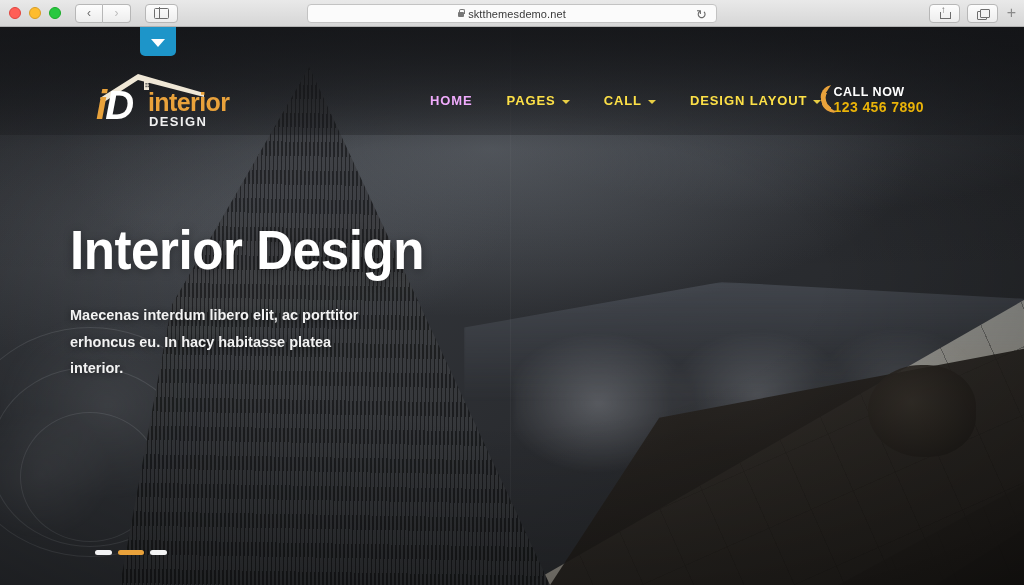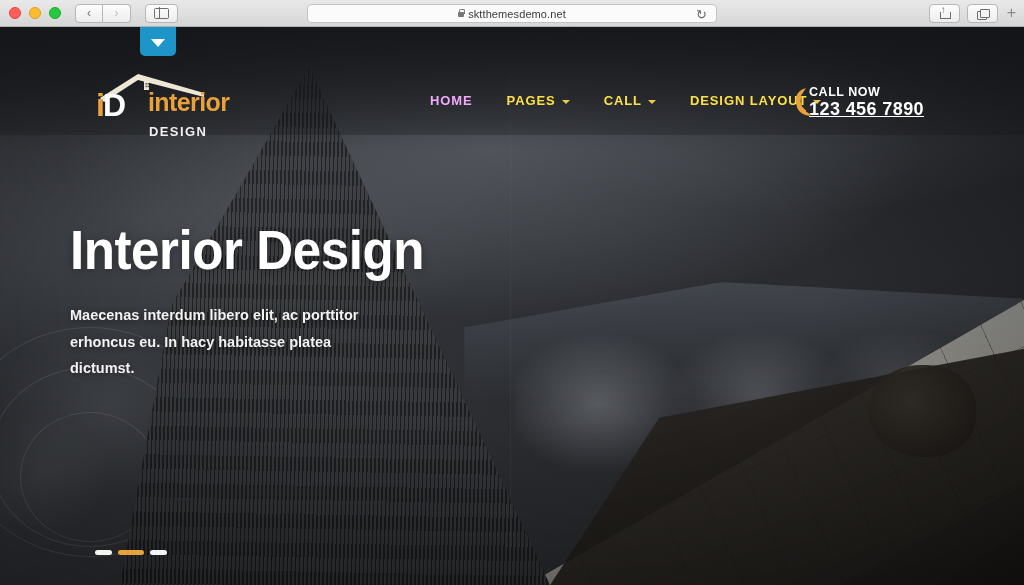--- a/index.html
+++ b/index.html
@@ -246,31 +246,31 @@
   .logo {
     position: absolute; left: 92px; top: 42px;
     width: 130px; height: 62px;
   }
   .logo-roof {
     position: absolute; left: 6px; top: 2px;
     width: 108px; height: 34px;
   }
   .logo-iD {
     position: absolute; left: 4px; top: 16px;
-    font-size: 32px; line-height: 40px; font-weight: 700; letter-spacing: -2px;
+    font-size: 40px; line-height: 40px; font-weight: 700; letter-spacing: -2px; font-style: italic;
   }
   .logo-i { color: #e9a23b; }
   .logo-D { color: #ffffff; }
   .logo-word {
     position: absolute; left: 56px; top: 21px;
     font-size: 25px; line-height: 25px; font-weight: 700;
     color: #e9a23b; letter-spacing: -.6px;
   }
   .logo-sub {
-    position: absolute; left: 57px; top: 55px;
+    position: absolute; left: 57px; top: 45px;
     font-size: 13px; font-weight: 700; color: #f0f0f0; letter-spacing: 1.4px;
   }
 
   .main-nav {
     position: absolute; left: 430px; top: 66px;
     display: flex; align-items: center; gap: 34px;
   }
   .nav-item {
     font-size: 13px; font-weight: 700; letter-spacing: .9px;
     color: #fde047; display: flex; align-items: center; gap: 6px;
@@ -292,21 +292,21 @@
     border: 5px solid #e9a23b;
     border-right-color: transparent;
     border-radius: 14px 0 0 14px;
     transform: rotate(-12deg);
   }
   .call-text { line-height: 1.15; }
   .call-label {
     font-size: 12.5px; font-weight: 700; color: #ffffff; letter-spacing: .5px;
   }
   .call-number {
-    font-size: 18px; font-weight: 700; color: #ffffff; letter-spacing: .4px; text-decoration: underline;
+    font-size: 14px; font-weight: 700; color: #eab308; letter-spacing: .4px;
   }
 
   
   .hero {
     position: absolute; left: 70px; top: 195px; z-index: 15; width: 520px;
   }
   .hero-kicker {
     font-size: 28px; font-weight: 300; color: #efefef;
     letter-spacing: .4px; margin-bottom: 4px;
     font-family: "Liberation Sans Narrow", "Liberation Sans", sans-serif;
@@ -449,21 +449,21 @@
       <span class="phone-icon"></span>
       <div class="call-text">
         <div class="call-label">CALL NOW</div>
         <div class="call-number">123 456 7890</div>
       </div>
     </div>
   </div>
 
   <div class="hero">
     <div class="hero-title">Interior Design</div>
-    <div class="hero-desc">Maecenas interdum libero elit, ac porttitor erhoncus eu. In hacy habitasse platea dictumst.</div>
+    <div class="hero-desc">Maecenas interdum libero elit, ac porttitor erhoncus eu. In hacy habitasse platea interior.</div>
   </div>
 
   <div class="slider-dots">
     <span class="dot"></span>
     <span class="dot active"></span>
     <span class="dot"></span>
   </div>
 
 </div>
 

